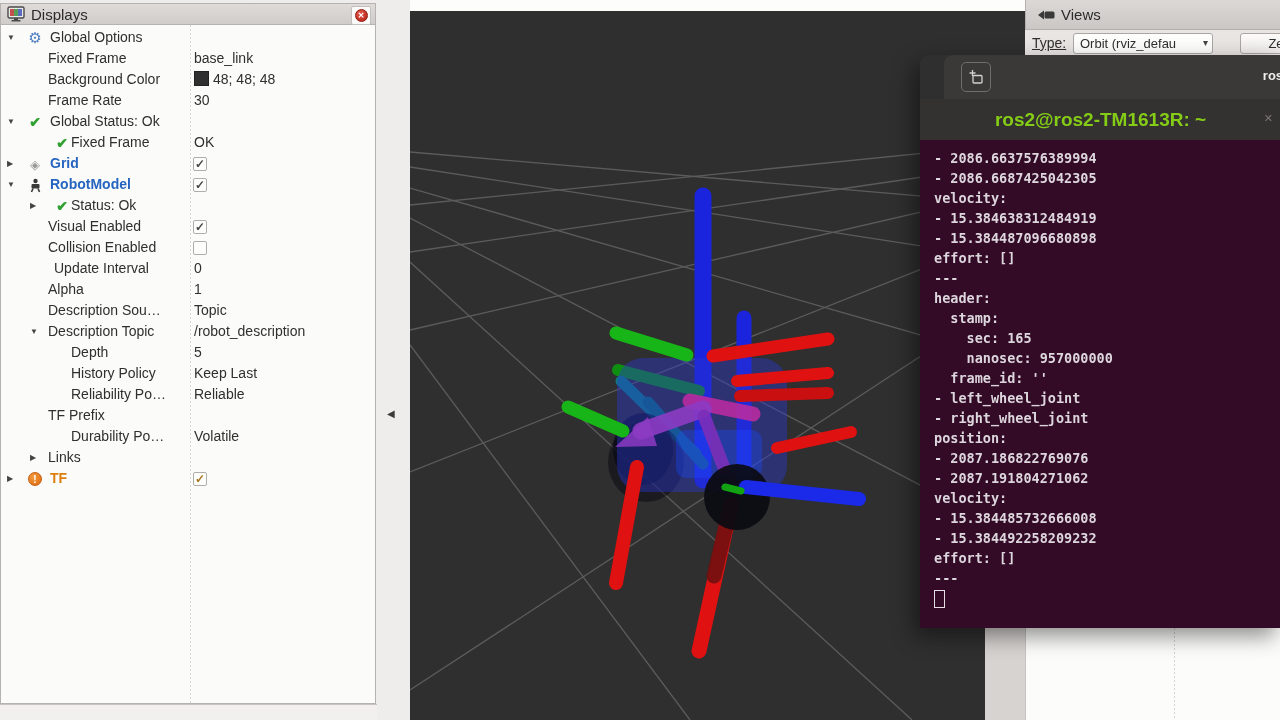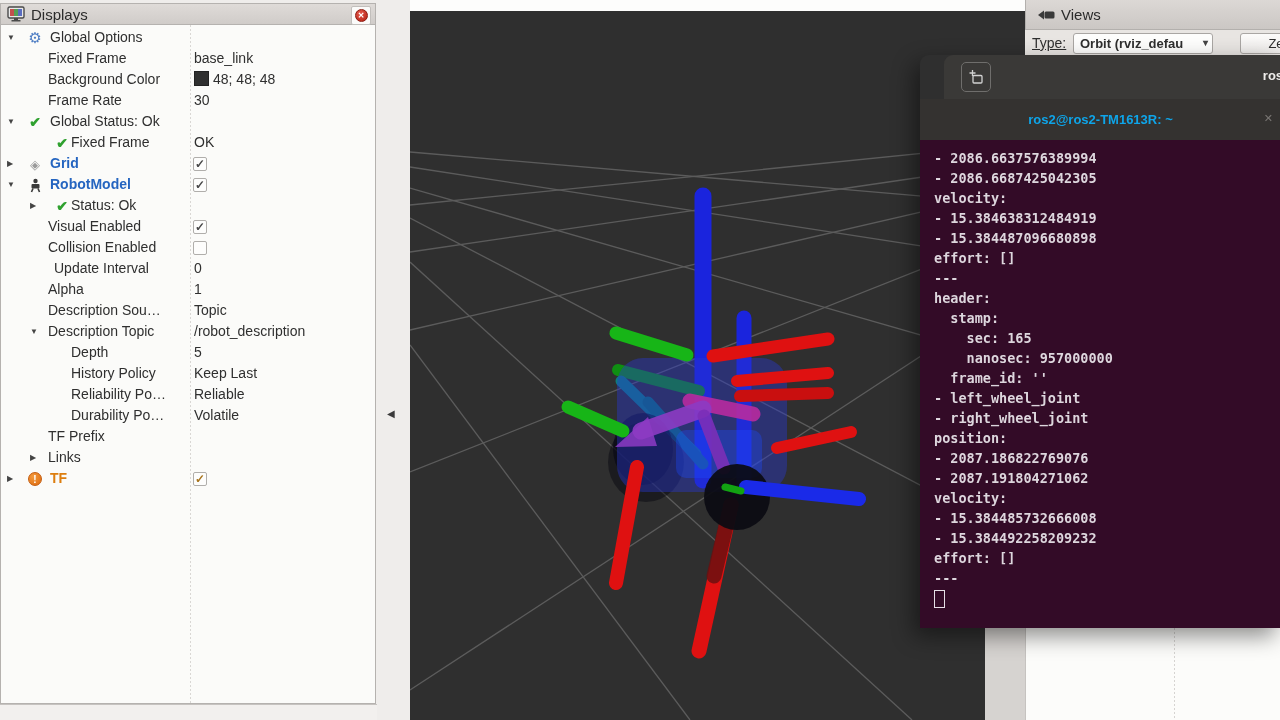--- a/index.html
+++ b/index.html
@@ -51,41 +51,41 @@
 
   
   #views-panel{position:absolute;left:1025px;top:0;width:255px;height:720px;background:#e8e5e2;}
   #views-header{position:absolute;left:0;top:0;width:100%;height:30px;
     background:linear-gradient(#dcd8d5,#cbc7c4);border-bottom:1px solid #b3b0ad;border-left:1px solid #b3b0ad;
     box-sizing:border-box;display:flex;align-items:center;}
   #views-type-row{position:absolute;left:0;top:30px;width:100%;height:26px;}
   #views-type-label{position:absolute;left:7px;top:5px;font-size:14px;color:#2f2f2f;text-decoration:underline;}
   #views-type-combo{position:absolute;left:48px;top:3px;width:140px;height:21px;background:#fdfdfc;
     border:1px solid #a9a6a3;border-radius:3px;box-sizing:border-box;font-size:13px;color:#2f2f2f;
-    display:flex;align-items:center;padding-left:6px;white-space:nowrap;overflow:hidden;font-weight:bold;}
+    display:flex;align-items:center;padding-left:6px;white-space:nowrap;overflow:hidden;}
   #views-type-combo .chevron{position:absolute;right:4px;top:3px;font-size:10px;color:#444;}
   #views-zero-btn{position:absolute;left:215px;top:3px;width:72px;height:21px;background:linear-gradient(#fcfbfa,#eceae8);
     border:1px solid #a9a6a3;border-radius:3px;box-sizing:border-box;font-size:13px;color:#2f2f2f;
     text-align:center;line-height:19px;}
   #views-body{position:absolute;left:0;top:56px;width:100%;height:664px;background:#fcfcfa;border-left:1px solid #c6c3c0;}
   #views-body-divider{position:absolute;left:148px;top:0;width:1px;height:100%;
     background:repeating-linear-gradient(#d6d4d1 0 2px,transparent 2px 4px);}
   #splitter-strip{position:absolute;left:985px;top:628px;width:40px;height:92px;background:#d6d3d0;}
 
   
   #terminal{position:absolute;left:920px;top:55px;width:361px;height:573px;
     border-top-left-radius:9px;box-shadow:-6px 8px 22px rgba(0,0,0,.45);overflow:hidden;}
   #term-header{position:absolute;left:0;top:0;width:100%;height:44px;background:#3a3937;
     border-top-left-radius:9px;border-bottom:1px solid #2c2b29;margin-left:24px;}
   #term-newtab{position:absolute;left:17px;top:7px;width:28px;height:28px;border:1px solid #6f6e6c;
     border-radius:5px;display:flex;align-items:center;justify-content:center;}
   #term-window-title{position:absolute;right:2px;top:13px;font-size:13px;font-weight:bold;color:#eeecea;white-space:nowrap;}
   #term-tabbar{position:absolute;left:0;top:44px;width:100%;height:41px;background:#343230;
     border-bottom:1px solid #262522;display:flex;align-items:center;justify-content:center;}
-  #term-tab-title{font-size:13px;font-weight:bold;color:#0ea5e9;white-space:nowrap;}
+  #term-tab-title{font-size:19px;font-weight:bold;color:#84cc16;white-space:nowrap;}
   #term-tab-close{position:absolute;right:8px;top:13px;font-size:11px;color:#7a7774;}
   #term-body{position:absolute;left:0;top:85px;width:100%;height:488px;background:var(--term-bg);
     padding:8px 0 0 14px;box-sizing:border-box;font-family:"DejaVu Sans Mono",monospace;
     font-size:13.5px;font-weight:bold;color:#ddd6dd;}
   .term-line{height:20px;line-height:20px;white-space:pre;}
   #term-cursor{display:inline-block;width:9px;height:16px;border:1.5px solid #e6dfe6;margin-top:2px;}
 </style>
 </head>
 <body>
 
@@ -203,25 +203,25 @@
           </div>
           <div class="tree-row">
             <span class="row-label" style="left: 70px;">History Policy</span>
             <span class="row-value">Keep Last</span>
           </div>
           <div class="tree-row">
             <span class="row-label" style="left: 70px;">Reliability Po…</span>
             <span class="row-value">Reliable</span>
           </div>
           <div class="tree-row">
+            <span class="row-label" style="left: 47px;">TF Prefix</span>
+          </div>
+          <div class="tree-row">
             <span class="row-label" style="left: 70px;">Durability Po…</span>
             <span class="row-value">Volatile</span>
-          </div>
-          <div class="tree-row">
-            <span class="row-label" style="left: 47px;">TF Prefix</span>
           </div>
           <div class="tree-row">
             <span class="arrow" style="left: 29px;">▶</span>
             <span class="row-label" style="left: 47px;">Links</span>
           </div>
           <div class="tree-row">
             <span class="arrow" style="left: 6px;">▶</span>
             <span class="row-icon" style="left: 25px;">
               <span class="warn-ball">!</span>
             </span>

